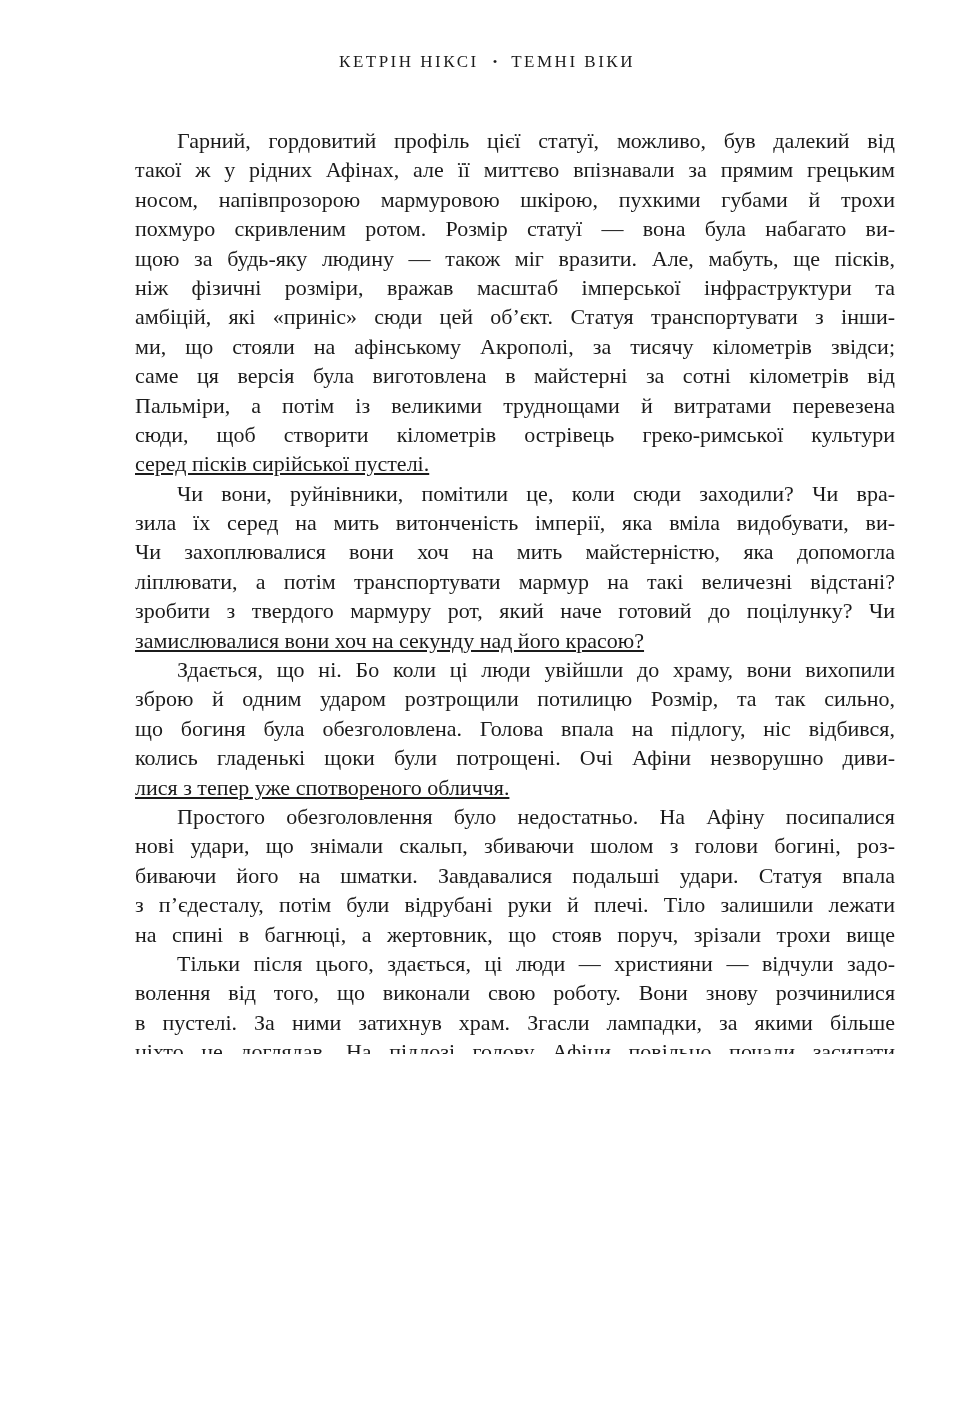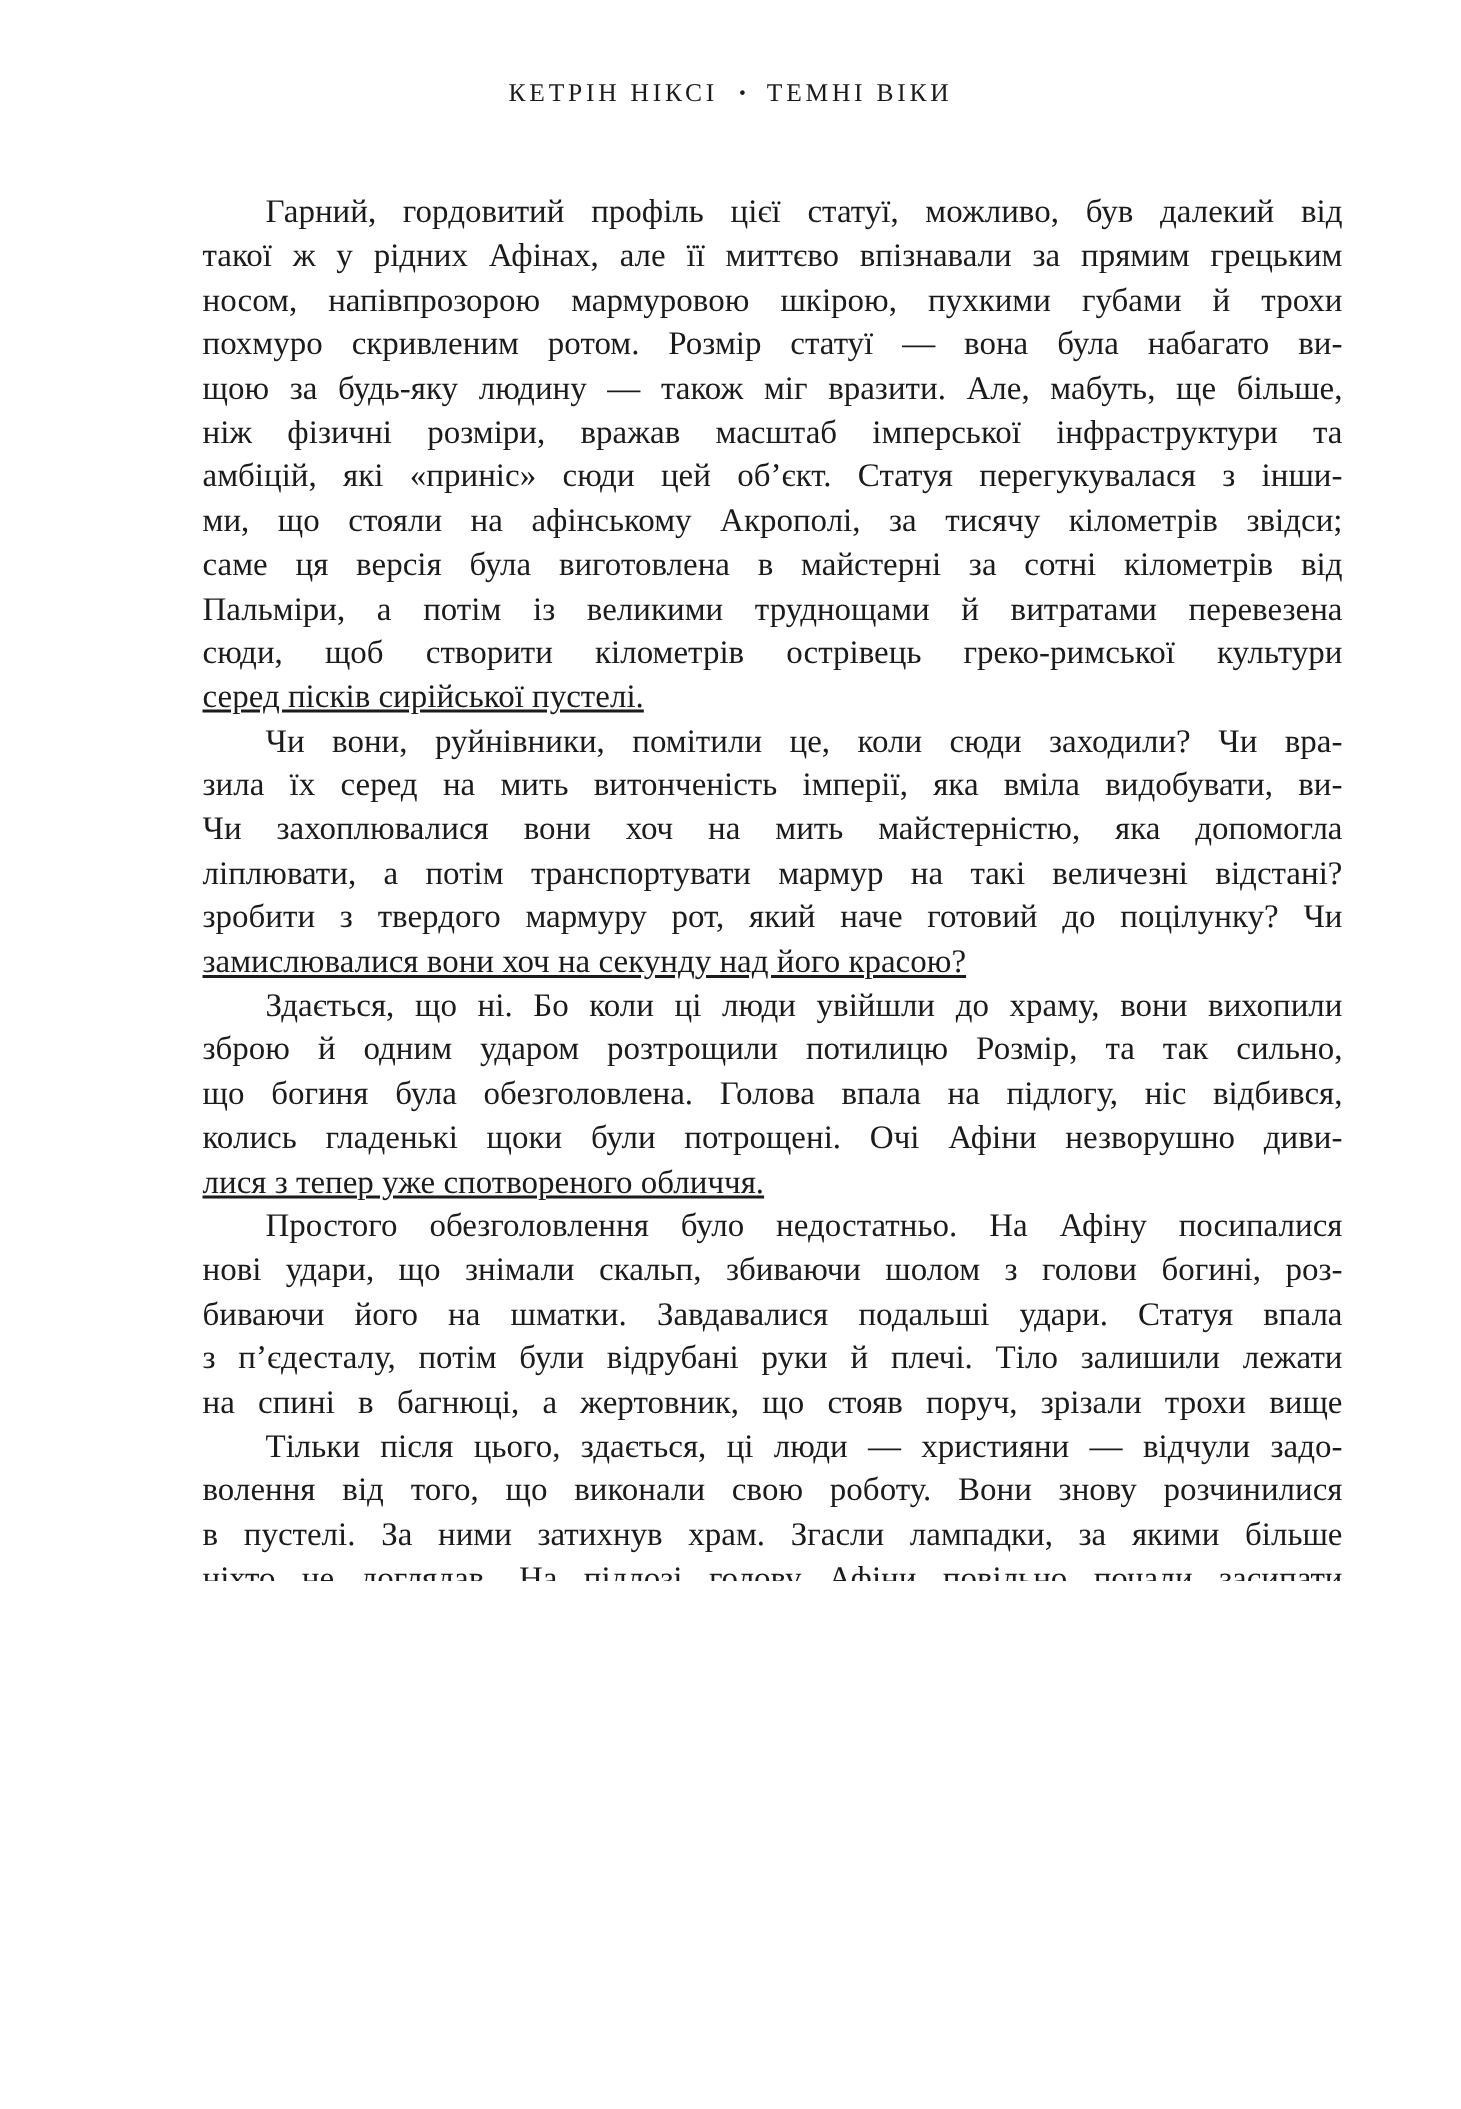--- a/index.html
+++ b/index.html
@@ -72,23 +72,23 @@
   <div class="running-header">
     <span>КЕТРІН НІКСІ</span><span class="sep">•</span><span>ТЕМНІ ВІКИ</span>
   </div>
 
   <div class="text-block">
       <div class="para">
         <div class="line indent">Гарний, гордовитий профіль цієї статуї, можливо, був далекий від</div>
         <div class="line">такої ж у рідних Афінах, але її миттєво впізнавали за прямим грецьким</div>
         <div class="line">носом, напівпрозорою мармуровою шкірою, пухкими губами й трохи</div>
         <div class="line">похмуро скривленим ротом. Розмір статуї — вона була набагато ви-</div>
-        <div class="line">щою за будь-яку людину — також міг вразити. Але, мабуть, ще більше,</div>
+        <div class="line">щою за будь-яку людину — також міг вразити. Але, мабуть, ще пісків,</div>
         <div class="line">ніж фізичні розміри, вражав масштаб імперської інфраструктури та</div>
-        <div class="line">амбіцій, які «приніс» сюди цей об’єкт. Статуя перегукувалася з інши-</div>
+        <div class="line">амбіцій, які «приніс» сюди цей об’єкт. Статуя транспортувати з інши-</div>
         <div class="line">ми, що стояли на афінському Акрополі, за тисячу кілометрів звідси;</div>
         <div class="line">саме ця версія була виготовлена в майстерні за сотні кілометрів від</div>
         <div class="line">Пальміри, а потім із великими труднощами й витратами перевезена</div>
         <div class="line">сюди, щоб створити кілометрів острівець греко-римської культури</div>
         <div class="line last">серед пісків сирійської пустелі.</div>
       </div>
       <div class="para">
         <div class="line indent">Чи вони, руйнівники, помітили це, коли сюди заходили? Чи вра-</div>
         <div class="line">зила їх серед на мить витонченість імперії, яка вміла видобувати, ви-</div>
         <div class="line">Чи захоплювалися вони хоч на мить майстерністю, яка допомогла</div>

